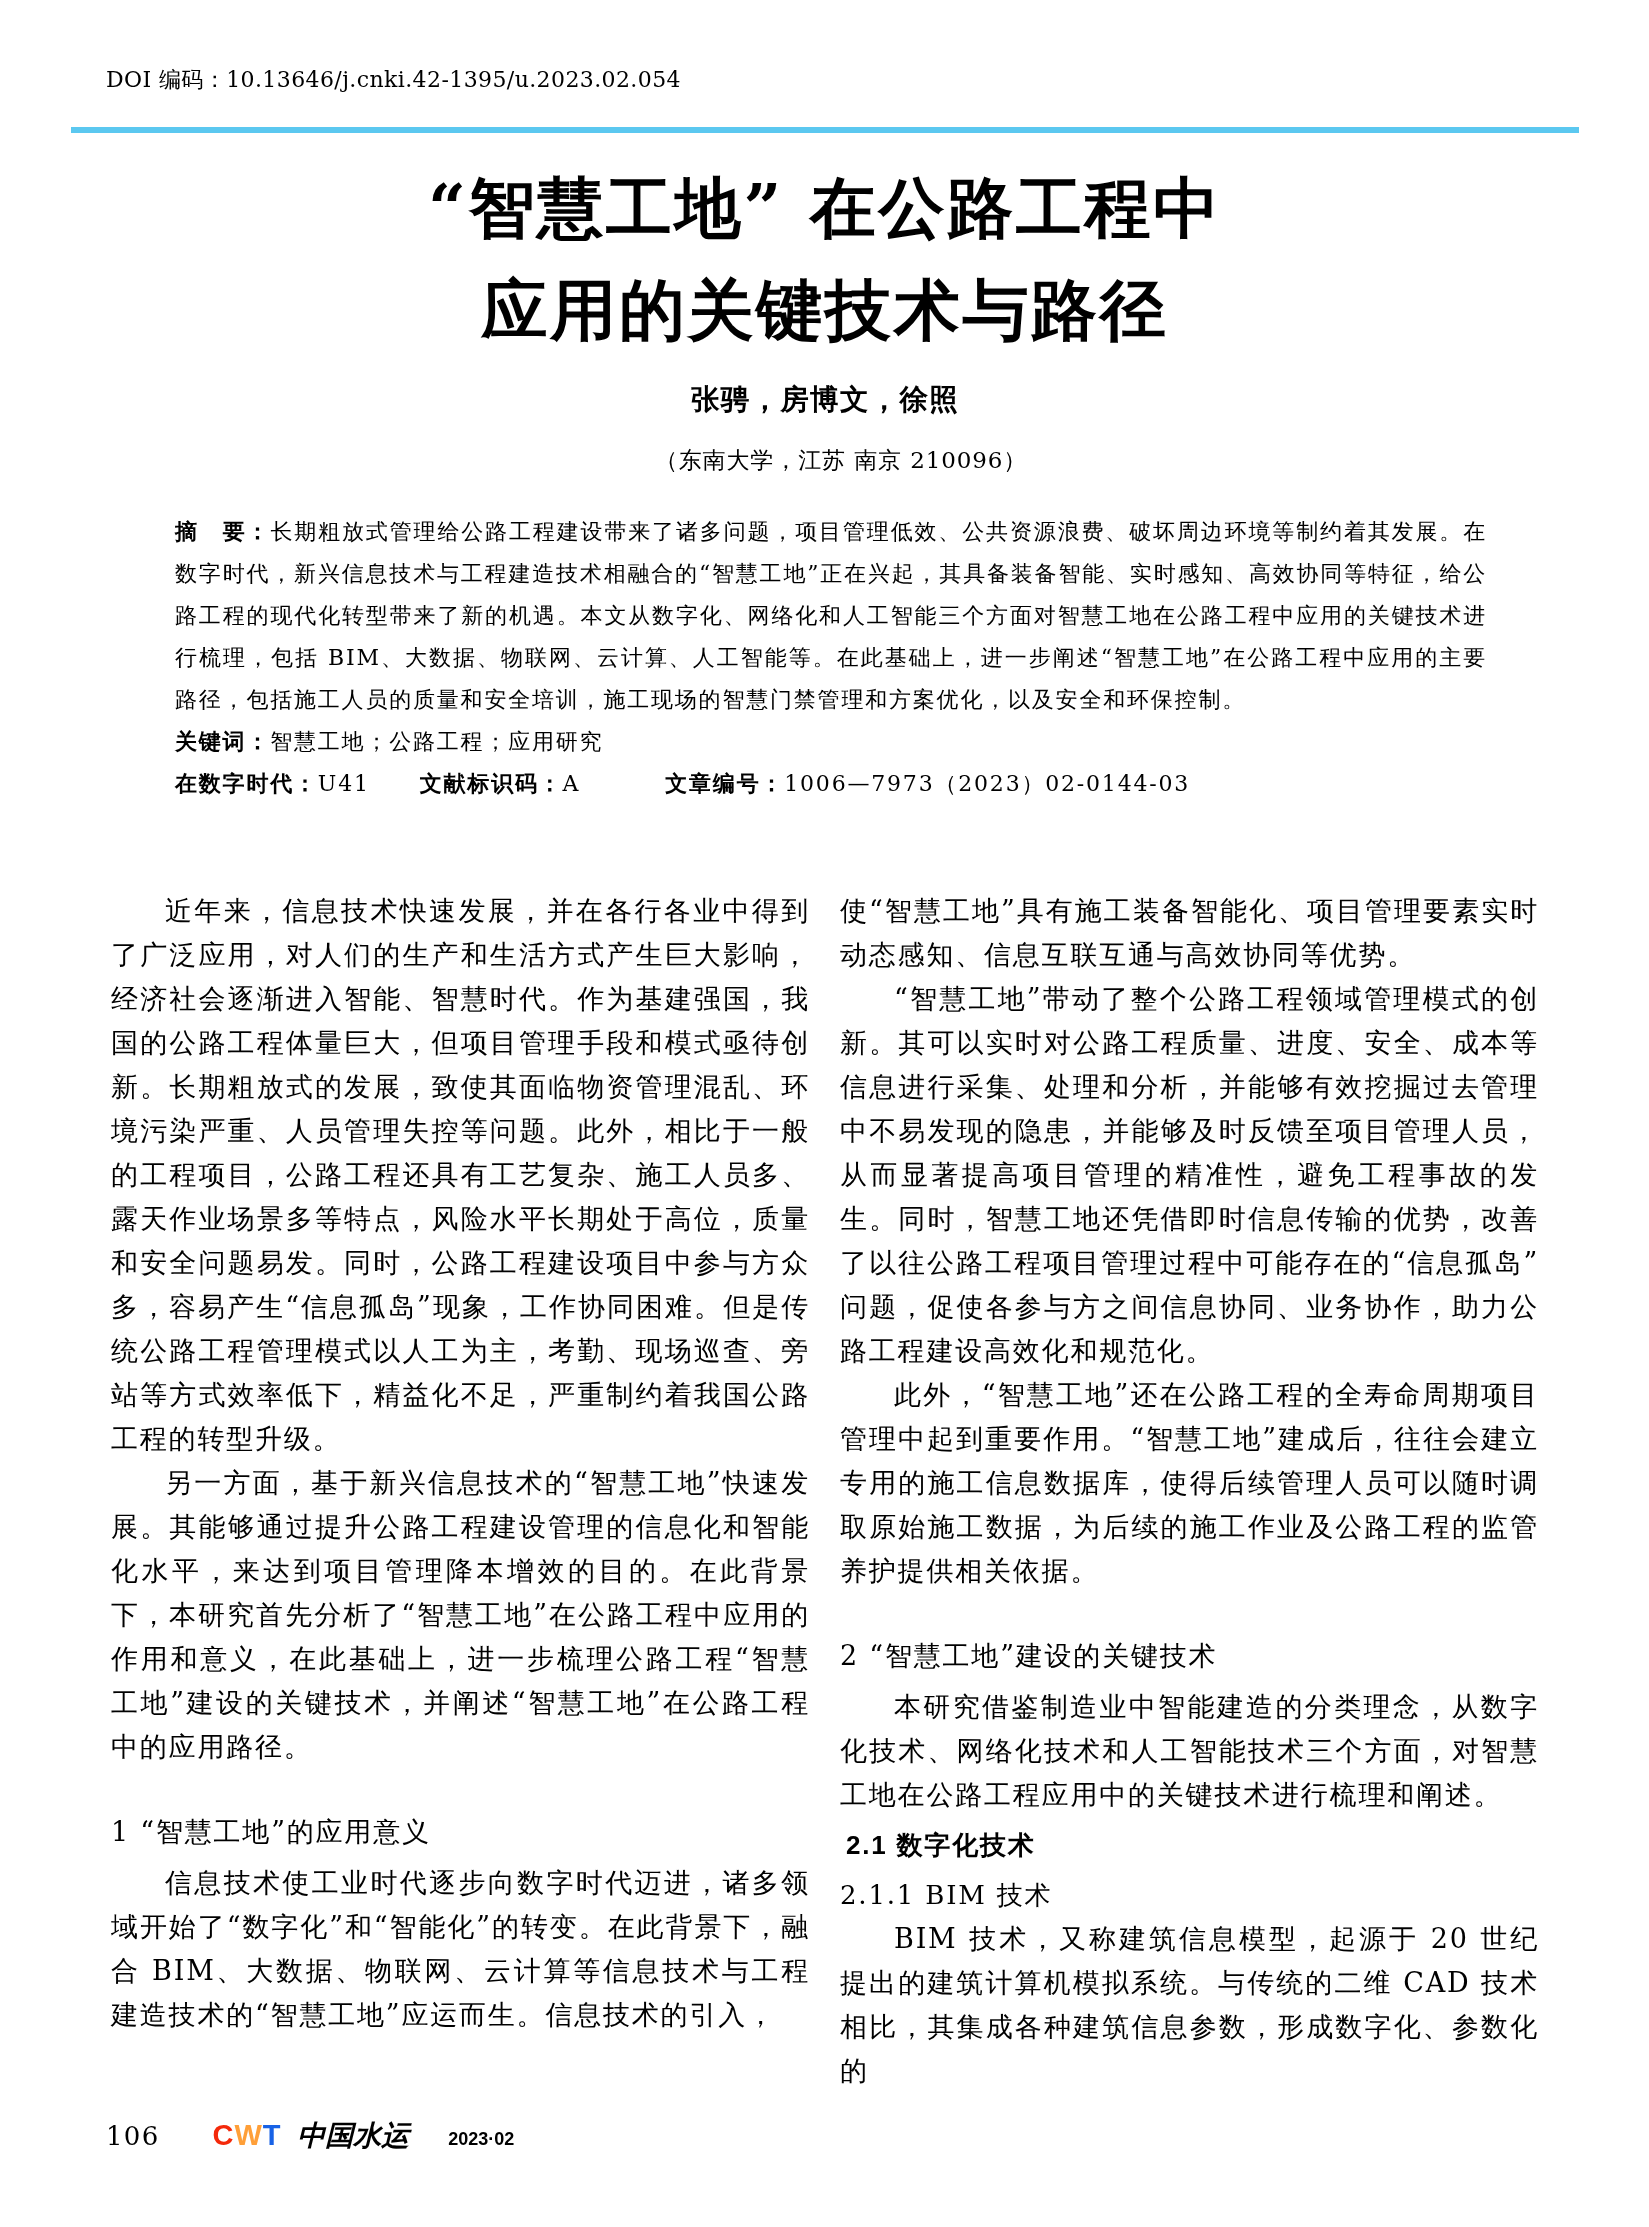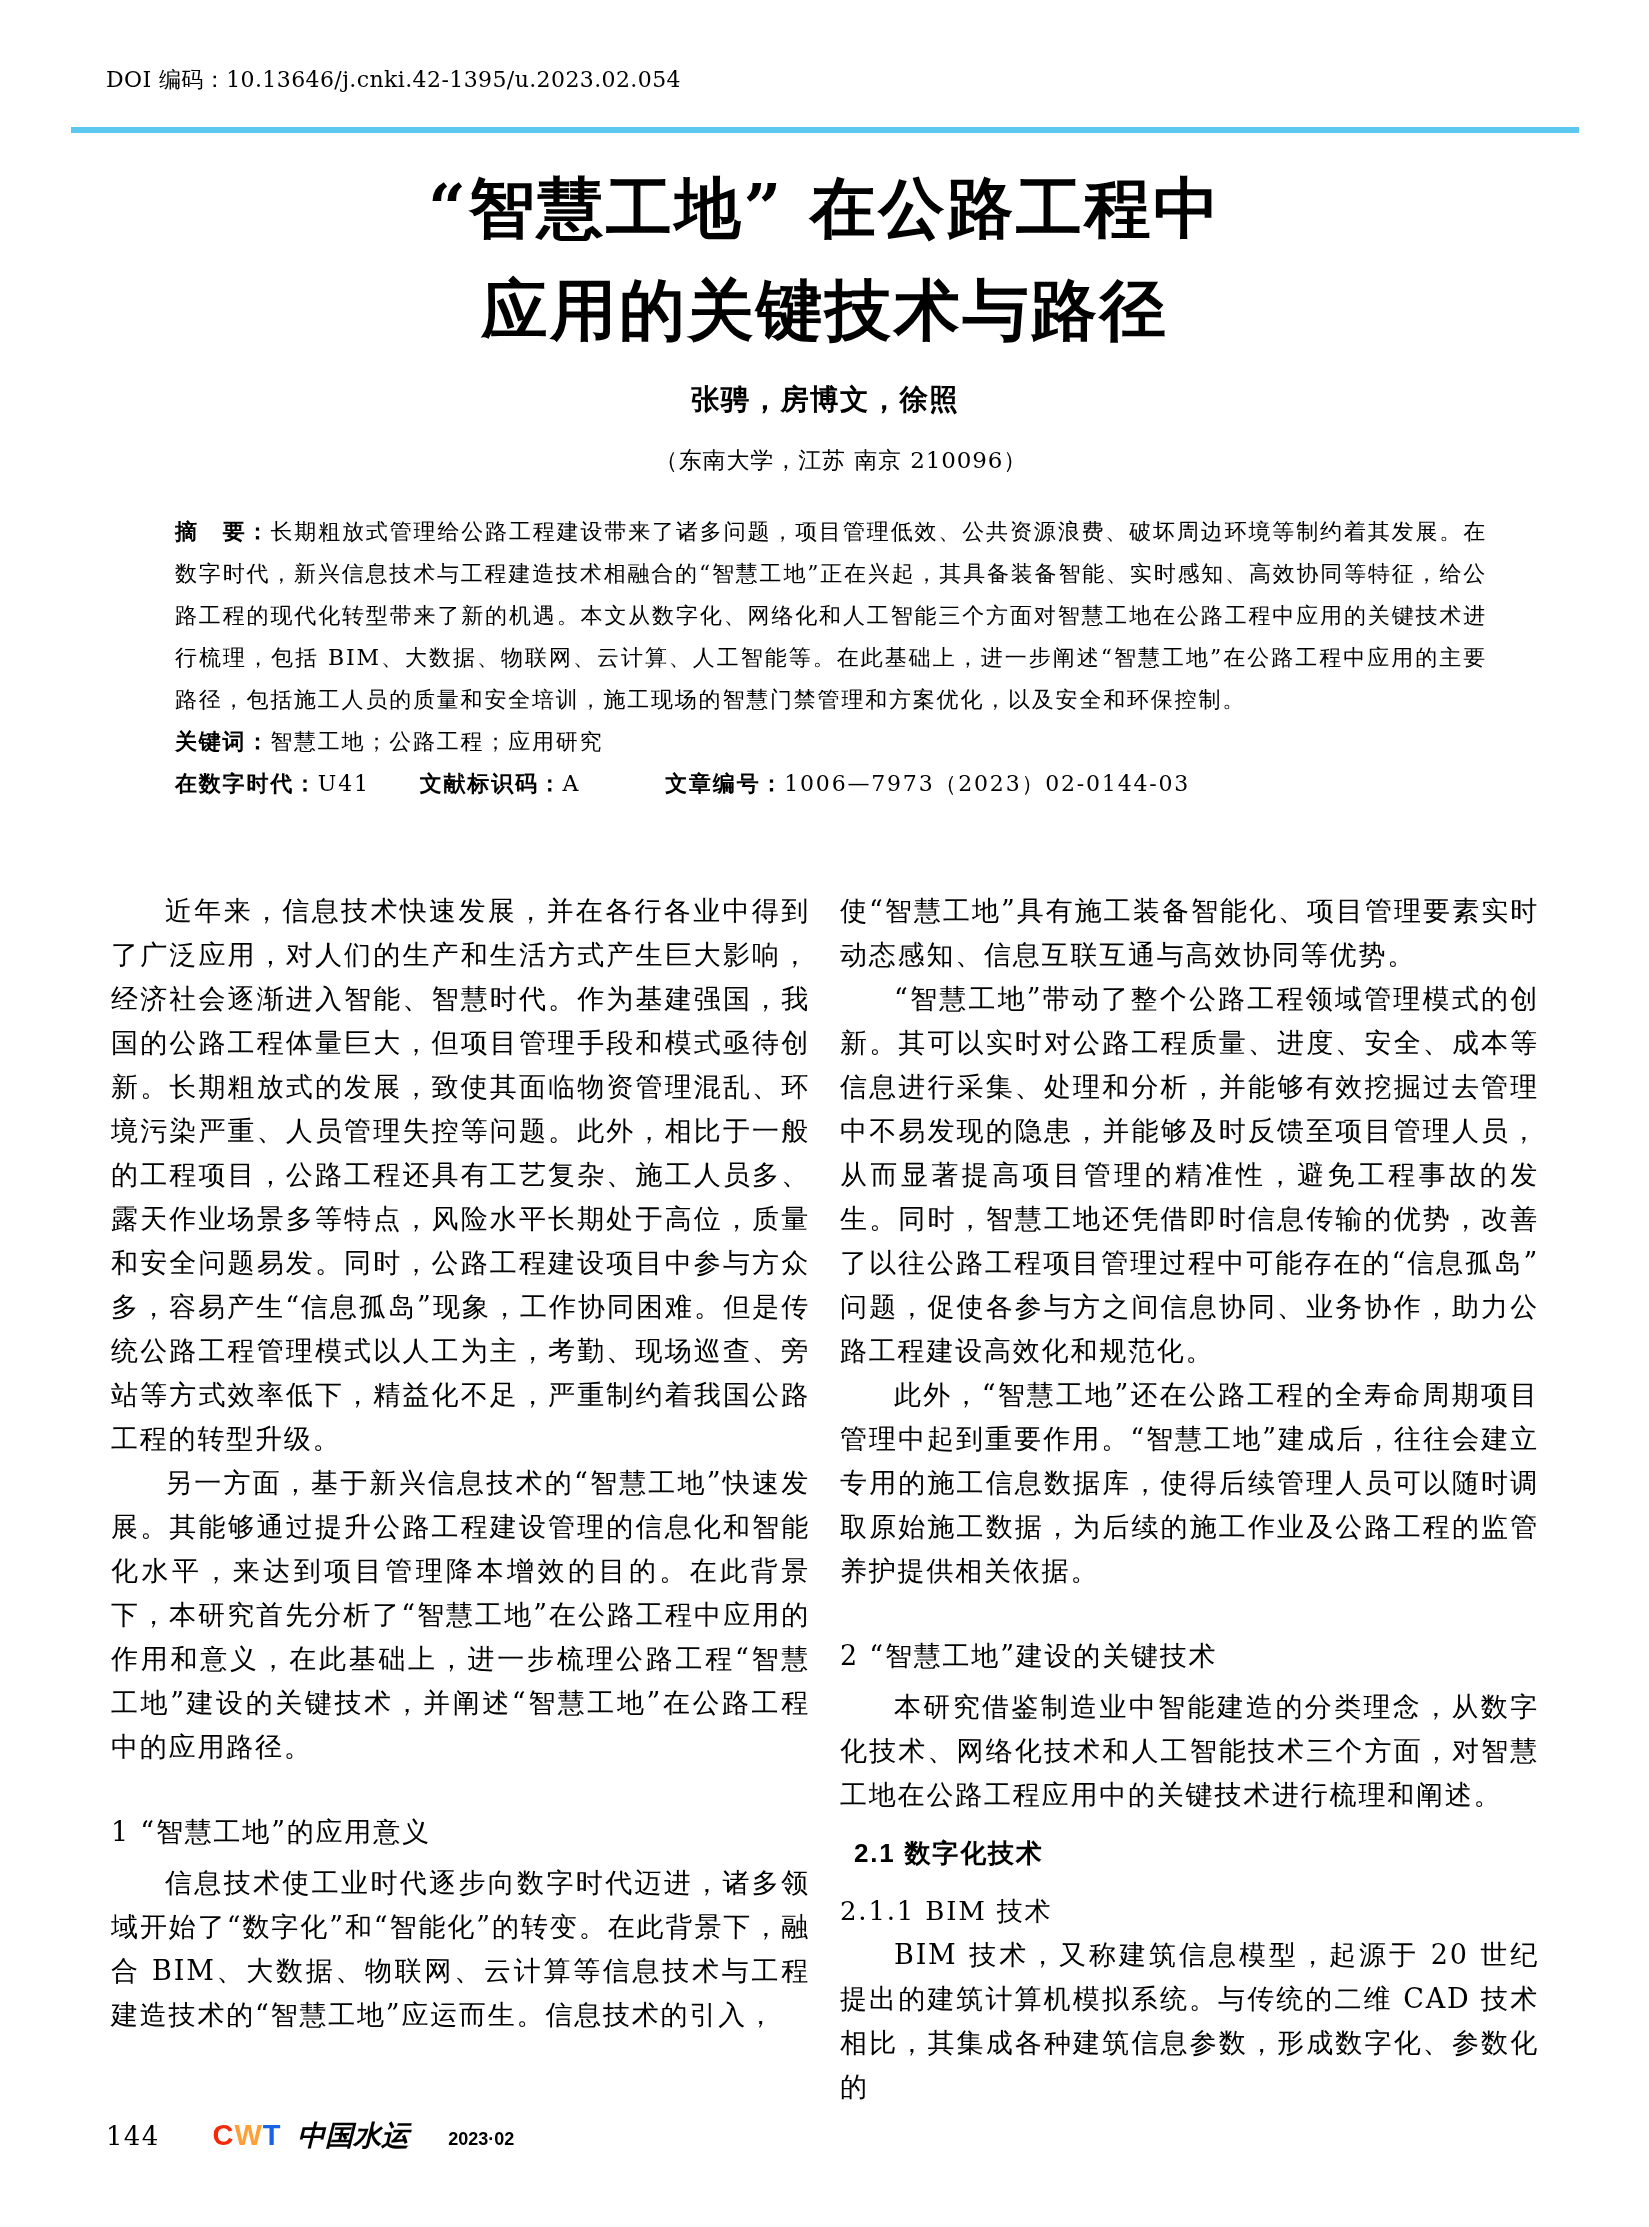--- a/index.html
+++ b/index.html
@@ -53,21 +53,21 @@
     position: absolute; top: 889px; width: 699px;
     font-size: 27px; line-height: 44px; letter-spacing: 1.8px;
     text-align: justify; text-align-last: left;
   }
   .col-left  { left: 111px; }
   .col-right { left: 840px; }
   .para { margin: 0; text-indent: 2em; }
   .para-cont { margin: 0; text-indent: 0; }
   .sec-h1 { margin: 41px 0 7.1px 0; font-size: 27px; font-weight: normal; text-indent: 0; }
   .sec-h2 {
-    margin: 14px; font-size: 26px; font-weight: bold; text-indent: 0;
+    margin: 6px; font-size: 26px; font-weight: bold; text-indent: 0;
     font-family: "Liberation Sans", "DejaVu Sans", sans-serif;
   }
   .sec-h3 { margin: 0; font-size: 26px; font-weight: normal; text-indent: 0; }
 
   .footer {
     position: absolute; left: 106px; top: 2117px;
     display: flex; align-items: baseline; white-space: nowrap;
   }
   .page-num { font-size: 26px; letter-spacing: 1.3px; }
   .logo {
@@ -118,20 +118,20 @@
     <p class="para">“智慧工地”带动了整个公路工程领域管理模式的创新。其可以实时对公路工程质量、进度、安全、成本等信息进行采集、处理和分析，并能够有效挖掘过去管理中不易发现的隐患，并能够及时反馈至项目管理人员，从而显著提高项目管理的精准性，避免工程事故的发生。同时，智慧工地还凭借即时信息传输的优势，改善了以往公路工程项目管理过程中可能存在的“信息孤岛”问题，促使各参与方之间信息协同、业务协作，助力公路工程建设高效化和规范化。</p>
     <p class="para">此外，“智慧工地”还在公路工程的全寿命周期项目管理中起到重要作用。“智慧工地”建成后，往往会建立专用的施工信息数据库，使得后续管理人员可以随时调取原始施工数据，为后续的施工作业及公路工程的监管养护提供相关依据。</p>
     <p class="sec-h1">2 “智慧工地”建设的关键技术</p>
     <p class="para">本研究借鉴制造业中智能建造的分类理念，从数字化技术、网络化技术和人工智能技术三个方面，对智慧工地在公路工程应用中的关键技术进行梳理和阐述。</p>
     <p class="sec-h2">2.1 数字化技术</p>
     <p class="sec-h3">2.1.1 BIM 技术</p>
     <p class="para">BIM 技术，又称建筑信息模型，起源于 20 世纪提出的建筑计算机模拟系统。与传统的二维 CAD 技术相比，其集成各种建筑信息参数，形成数字化、参数化的</p>
   </div>
 
   <div class="footer">
-    <span class="page-num">144</span>
+    <span class="page-num">106</span>
     <span class="logo"><span class="logo-c">C</span><span class="logo-w">W</span><span class="logo-t">T</span></span>
     <span class="jname">中国水运</span>
     <span class="issue">2023·02</span>
   </div>
 
 </div>
 
 
 </body></html>

